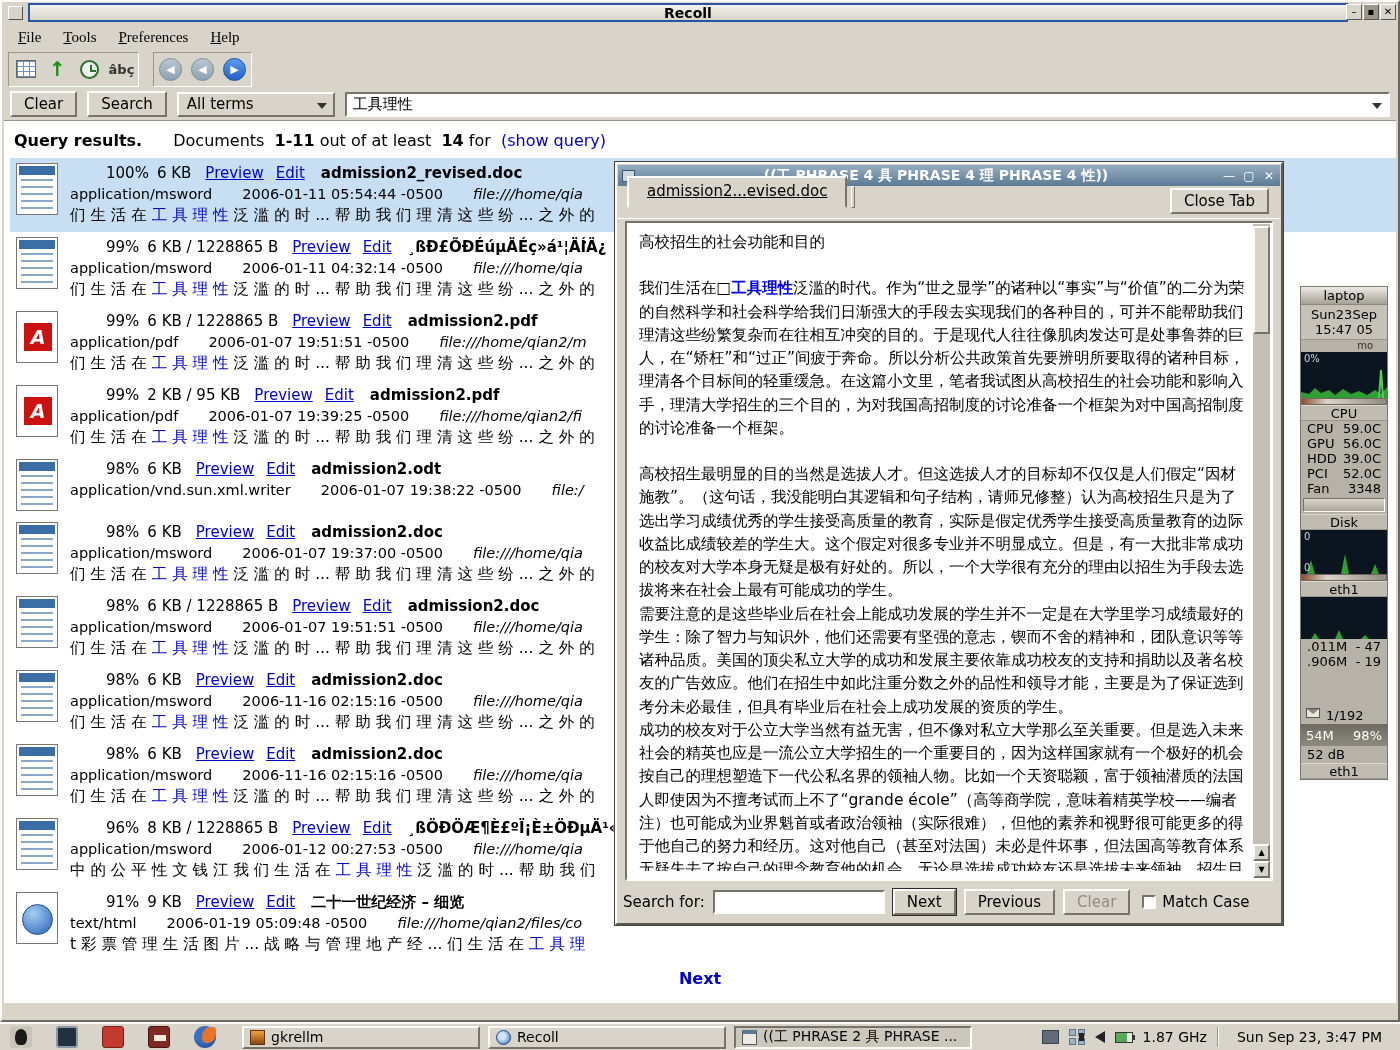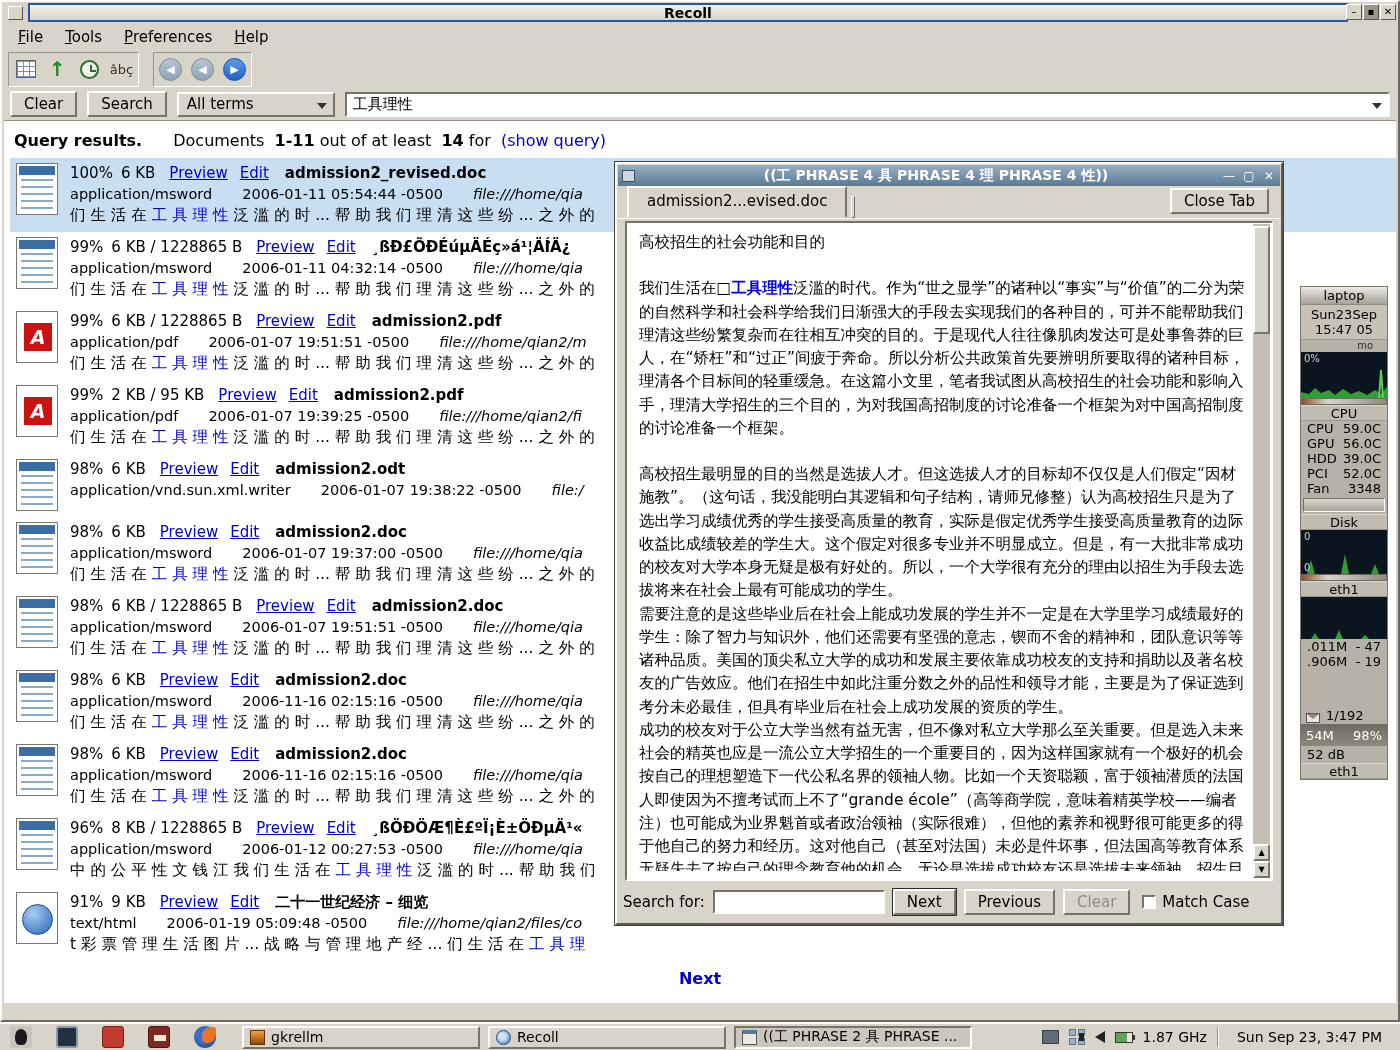--- a/index.html
+++ b/index.html
@@ -24,36 +24,36 @@
     border:1px solid; border-color:#fff #555 #555 #fff; }
   .title-pill { position:absolute; left:26px; right:50px; top:1px; height:19px;
     border:2px solid #2a55a5; background:linear-gradient(#f2f1ec,#d8d4c9);
     display:flex; align-items:center; justify-content:center; font-weight:bold; font-size:14px; }
   .win-btns { position:absolute; right:2px; top:2px; display:flex; gap:1px; }
   .win-btn { width:16px; height:16px; background:#d8d4c9; border:1px solid;
     border-color:#fff #555 #555 #fff; display:flex; align-items:center; justify-content:center;
     font-size:10px; line-height:1; }
   .win-btn.dark { background:#9a968c; }
 
-  .menubar { height:26px; display:flex; align-items:center; padding-left:6px; gap:2px; }
+  .menubar { height:26px; display:flex; align-items:center; padding-left:6px; gap:2px;font-family:Liberation Serif, serif; }
   .menu-item { padding:3px 10px; font-size:15px; }
   .menu-item .u { text-decoration:underline; }
 
   .toolbar { height:38px; display:flex; align-items:center; gap:14px; padding:0 6px; }
   .tb-group { display:flex; gap:3px; padding:2px; border:1px solid; border-color:#9a968c #fff #fff #9a968c; }
   .tb-btn { width:29px; height:29px; background:#d8d4c9; display:flex; align-items:center; justify-content:center;
     border:1px solid transparent; }
   .ic-grid { width:20px; height:18px; background:#fff; border:1px solid #666;
     background-image:linear-gradient(#6f94c4 1px, transparent 1px),linear-gradient(90deg,#6f94c4 1px, transparent 1px);
     background-size:6px 5px; }
   .ic-green-up { color:#1d8f1d; font-weight:bold; font-size:20px; line-height:1; }
   .ic-clock { width:19px; height:19px; border-radius:50%; border:2px solid #2d6e2d; position:relative; background:#eef6ee; }
   .ic-clock::after { content:""; position:absolute; left:8px; top:3px; width:2px; height:7px; background:#2d6e2d; }
   .ic-clock::before { content:""; position:absolute; left:8px; top:8px; width:6px; height:2px; background:#2d6e2d; }
-  .ic-abc { font-size:13px; font-weight:normal; color:#333; }
+  .ic-abc { font-size:13px; font-weight:bold; color:#333; }
   .nav-circle { width:23px; height:23px; border-radius:50%; display:flex; align-items:center; justify-content:center;
     color:#fff; font-size:11px; }
   .nav-gray { background:linear-gradient(#b9c6d2,#8fa2b2); border:1px solid #7b8d9c; }
   .nav-blue { background:linear-gradient(#5d9bee,#1f63c8); border:1px solid #1a52a8; }
 
   .searchrow { height:32px; display:flex; align-items:center; gap:10px; padding:0 8px; }
   .combo { height:25px; background:#d8d4c9; border:2px solid; border-color:#fdfcfa #76736b #76736b #fdfcfa;
     display:flex; align-items:center; padding-left:8px; position:relative; }
   .combo .arrow, .qcombo .arrow { width:0; height:0; border-left:5px solid transparent; border-right:5px solid transparent;
     border-top:6px solid #333; position:absolute; right:6px; top:9px; }
@@ -75,21 +75,21 @@
   .ricon { width:42px; height:52px; position:relative; flex:none; background:#fff; border:1px solid #777; }
   .doc-band { position:absolute; top:2px; left:2px; right:2px; height:9px; background:#3a6ea5; }
   .doc-lines { position:absolute; top:15px; left:4px; right:4px; bottom:4px;
     background:repeating-linear-gradient(#89a9c9 0 2px, transparent 2px 7px); }
   .pdf-badge { position:absolute; left:7px; top:11px; width:28px; height:28px; background:#cc1111; color:#fff;
     font-weight:bold; font-size:19px; display:flex; align-items:center; justify-content:center; font-style:italic; }
   .globe { position:absolute; left:5px; top:11px; width:31px; height:31px; border-radius:50%;
     background:radial-gradient(circle at 35% 30%, #a6cdf2, #2763b8); border:1px solid #1c4c8c; }
   .rtext { min-width:0; }
   .r-line1 { line-height:21px; white-space:nowrap; }
-  .r-pct { margin-right:8px; }
+  .r-pct { margin-right:8px;margin-left:36px; }
   .r-size { margin-right:14px; }
   .r-link { color:#0000cc; text-decoration:underline; margin-right:12px; }
   .r-title { font-weight:bold; margin-left:4px; }
   .r-line2 { line-height:21px; white-space:nowrap; font-size:14.5px; }
   .r-mime { margin-right:30px; }
   .r-date { margin-right:30px; }
   .r-url { font-style:italic; }
   .r-line3 { line-height:21px; white-space:nowrap; font-size:15.5px; }
   .r-line3 .hl { color:#0000cc; }
   .pager { text-align:center; margin-top:8px; font-size:16px; font-weight:bold; }
@@ -99,22 +99,22 @@
   
   .preview-window { position:absolute; left:615px; top:162px; width:668px; height:763px; z-index:10;
     background:#d8d4c9; border:2px solid; border-color:#fdfcfa #5c5950 #5c5950 #fdfcfa; outline:1px solid #45433d; }
   .pv-titlebar { height:21px; margin:1px; background:linear-gradient(#97aec2,#5a7a94); display:flex; align-items:center;
     position:relative; padding:0 4px; }
   .pv-win-icon { width:13px; height:12px; background:#cfd8df; border:1px solid #3c novi; border:1px solid #3c5468; }
   .pv-title { position:absolute; left:44px; right:70px; text-align:center; color:#fff; font-weight:bold; font-size:14px;
     white-space:nowrap; overflow:hidden; }
   .pv-btns { position:absolute; right:4px; display:flex; gap:6px; color:#fff; font-size:12px; }
   .pv-btns span { width:14px; text-align:center; }
-  .pv-tabrow { height:32px; display:flex; align-items:flex-end; padding:0 10px; position:relative;
-    border-bottom:1px solid #fdfcfa; }
+  .pv-tabrow { height:32px; display:flex; align-items:flex-end; padding:10px 10px; position:relative;
+    border-bottom:1px solid #fdfcfa;text-decoration:underline; }
   .pv-tab { padding:4px 18px 6px; background:#d8d4c9; border:2px solid; border-color:#fdfcfa #76736b transparent #fdfcfa;
     font-size:15px; }
   .pv-tab-handle { width:4px; height:22px; margin-left:4px; border:1px solid; border-color:#fdfcfa #76736b #76736b #fdfcfa; }
   .pv-closetab { position:absolute; right:12px; bottom:4px; }
   .pv-textframe { position:absolute; left:8px; right:8px; top:57px; bottom:42px; background:#fff;
     border:2px solid; border-color:#76736b #fdfcfa #fdfcfa #76736b; overflow:hidden;padding-left:36px; }
   .pv-text { position:absolute; inset:8px 26px 8px 12px; overflow:hidden; font-size:15.5px; line-height:1.5; }
   .pv-para { margin:0; }
   .pv-gap { height:23px; }
   .pv-hl { color:#0000ee; font-weight:bold; }
@@ -144,21 +144,21 @@
   .gk-chart svg { position:absolute; left:0; bottom:0; }
   .gk-chart-label { position:absolute; left:3px; top:1px; color:#cdd6de; font-size:10px; z-index:2; }
   .gk-chart-label2 { position:absolute; left:3px; bottom:1px; color:#cdd6de; font-size:10px; z-index:2; }
   .gk-krell { height:7px; background:linear-gradient(90deg,#8f4f2f,#d8d4c9 30%,#8f8b81); border:1px solid #6e6a60; }
   .gk-label { height:16px; display:flex; align-items:center; justify-content:center; background:#c0bcb2;
     border-top:1px solid #dcd8ce; border-bottom:1px solid #9a968c; }
   .gk-row { display:flex; justify-content:space-between; padding:0 6px; height:15px; line-height:15px; }
   .gk-meter { height:14px; margin:2px 2px; background:linear-gradient(#d9d5cb,#a9a59b);
     border:1px solid; border-color:#76736b #fdfcfa #fdfcfa #76736b; }
   .gk-spacer { height:38px; }
-  .gk-mailrow { display:flex; align-items:flex-end; gap:6px; padding:1px 5px; height:17px; }
+  .gk-mailrow { display:flex; align-items:flex-start; gap:6px; padding:1px 5px; height:17px; }
   .gk-env { width:14px; height:10px; background:#e8e6e0; border:1px solid #555; position:relative; }
   .gk-env::after { content:""; position:absolute; left:0; top:0; border-left:6px solid transparent;
     border-right:6px solid transparent; border-top:5px solid #8a877d; }
   .gk-memrow { display:flex; justify-content:space-between; align-items:center; height:22px; padding:0 5px;
     background:linear-gradient(#50holder,#777); background:linear-gradient(#6e6a60,#8d8a80); color:#fff; }
   .gk-volrow { height:17px; line-height:17px; padding:0 6px; }
 
   
   .taskbar { position:absolute; left:0; top:1022px; width:1400px; height:28px; background:#d8d4c9;
     border-top:2px solid #fdfcfa; z-index:30; display:flex; align-items:center; padding:0 4px;text-align:right; }

